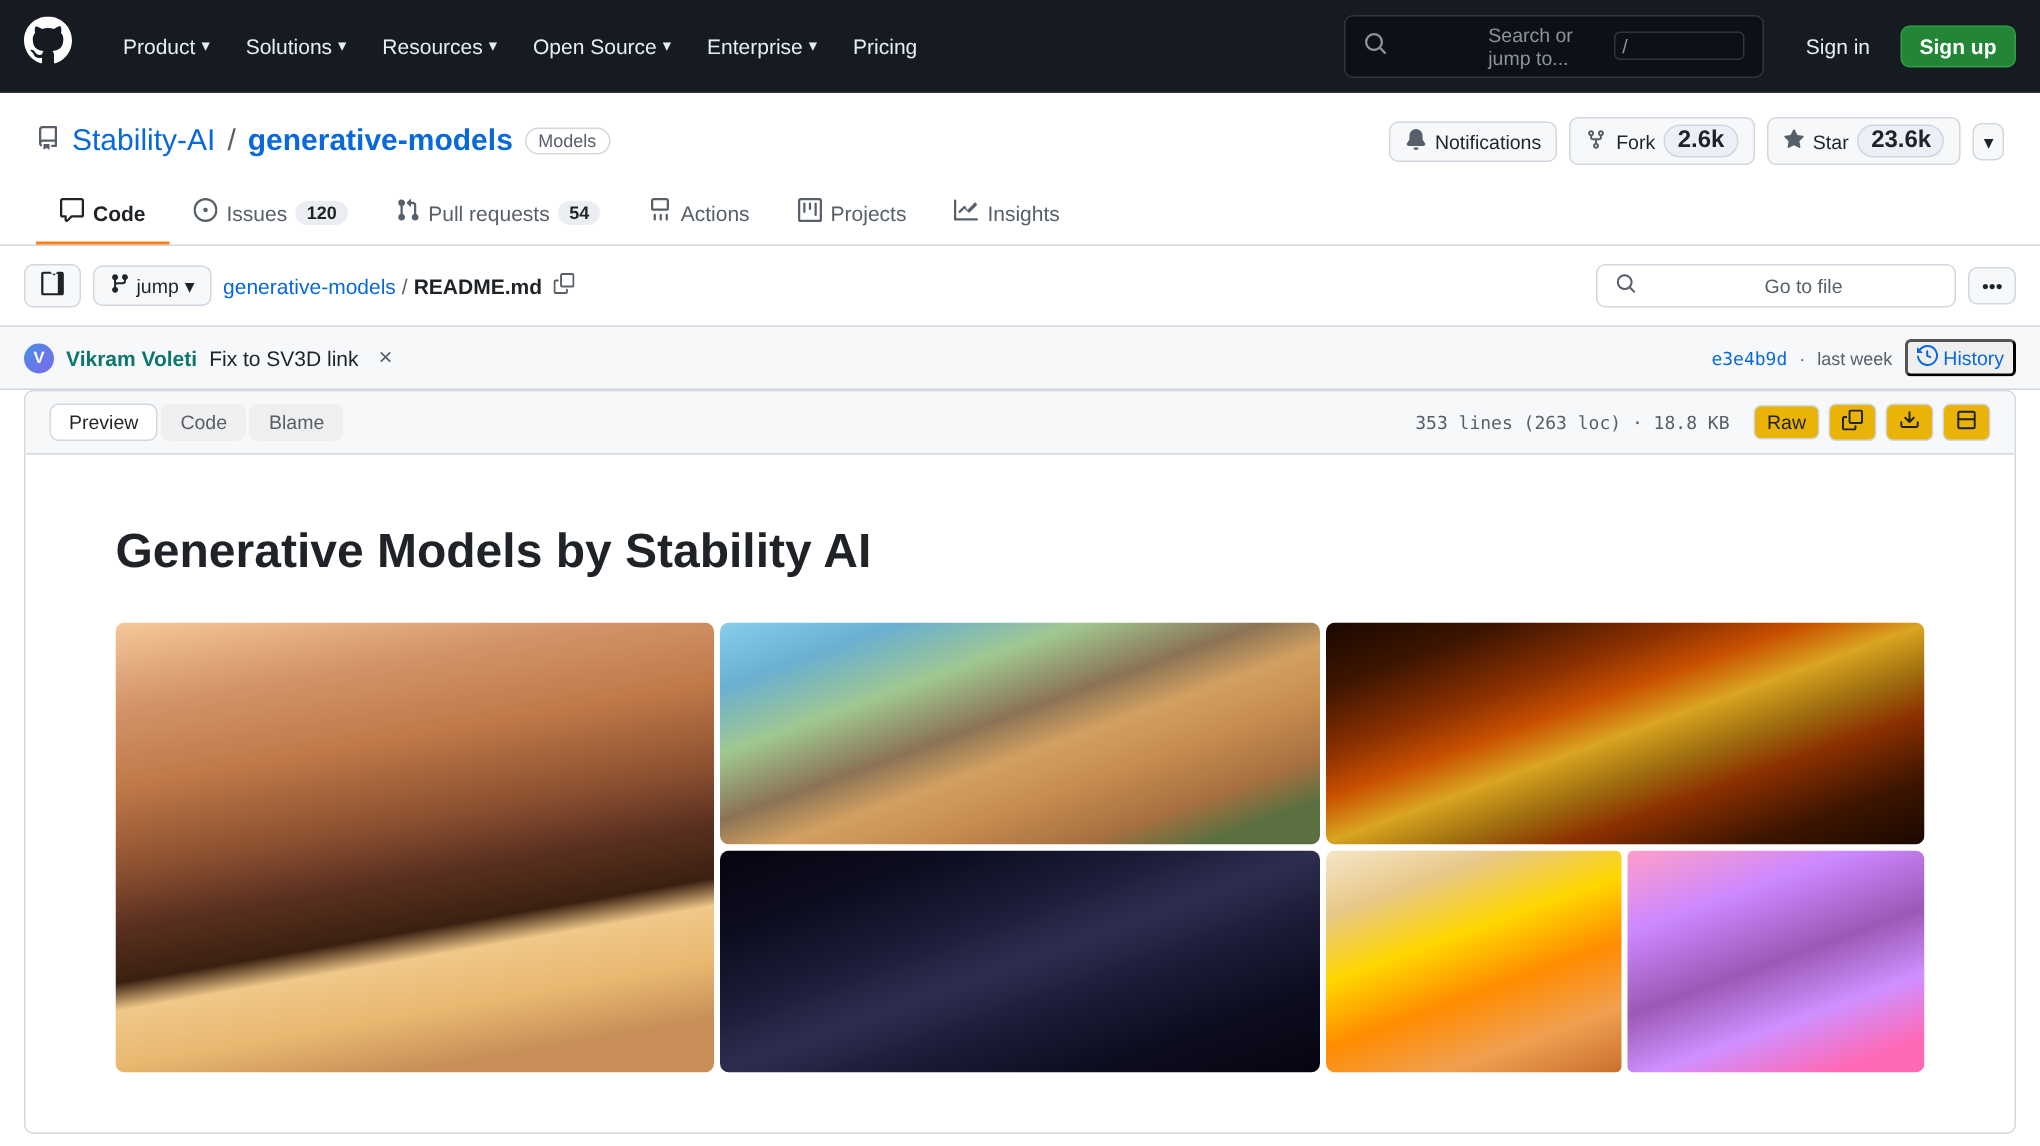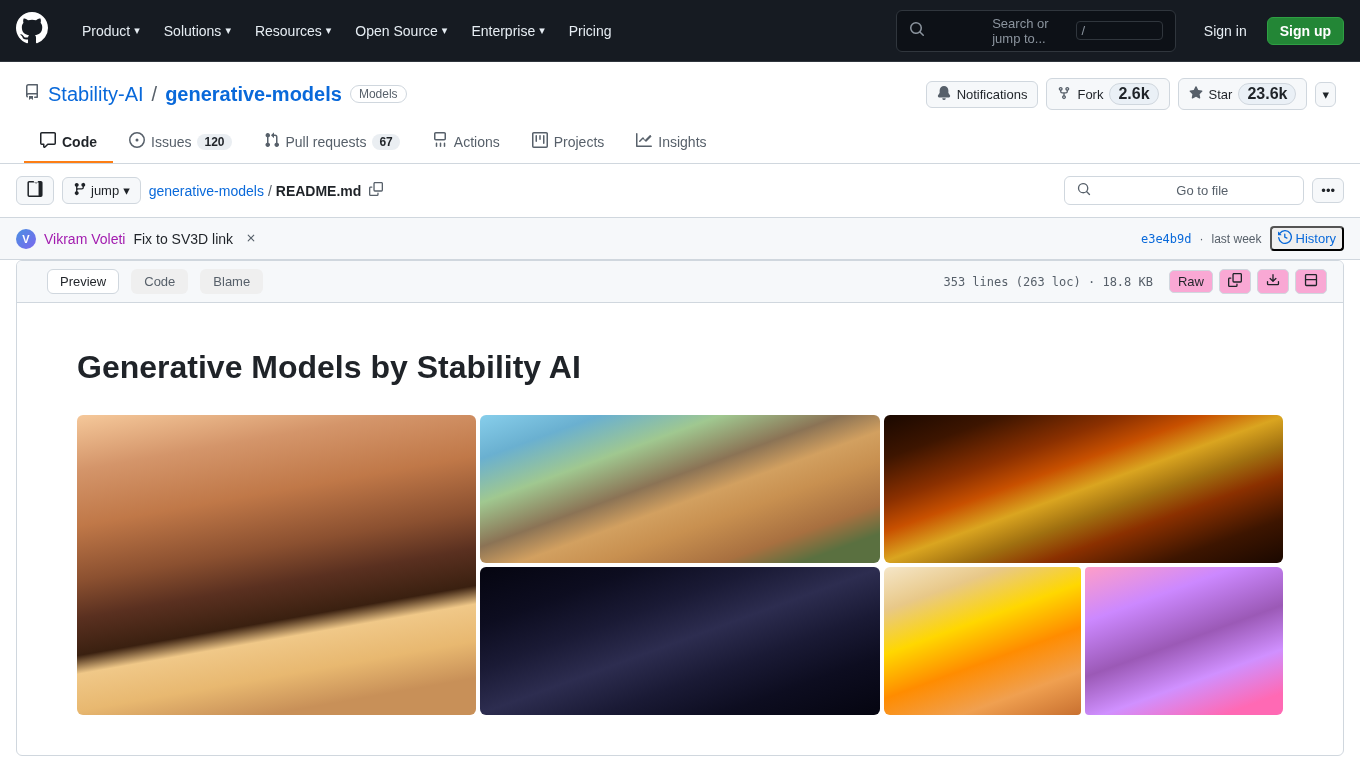--- a/index.html
+++ b/index.html
@@ -253,21 +253,21 @@
       border-radius: 50%;
       background: linear-gradient(135deg, #4a90e2, #7b68ee);
       display: flex;
       align-items: center;
       justify-content: center;
       font-size: 11px;
       color: white;
       font-weight: 600;
       flex-shrink: 0;
     }
-    .commit-author { font-weight: 400; color: #a21caf; font-size: 14px; }
+    .commit-author { font-weight: 700; color: #0f766e; font-size: 14px; }
     .commit-message { color: #1f2328; font-size: 14px; }
     .commit-x-btn {
       background: transparent;
       border: none;
       cursor: pointer;
       color: #57606a;
       font-size: 14px;
       padding: 2px 4px;
       border-radius: 4px;
     }
@@ -300,22 +300,21 @@
     .file-view-header {
       display: flex;
       align-items: center;
       justify-content: space-between;
       padding: 8px 16px;
       background: #f6f8fa;
       border-bottom: 1px solid #d0d7de;
     }
     .file-view-tabs {
       display: flex;
-      gap: 12px;
-      margin-left: 14px;
+      gap: 2px;
     }
     .fv-tab {
       padding: 4px 12px;
       border-radius: 6px;
       cursor: pointer;
       font-size: 13px;
       font-weight: 500;
       color: #57606a;
       border: 1px solid transparent;
     }
@@ -333,21 +332,21 @@
     }
     .file-actions {
       display: flex;
       align-items: center;
       gap: 6px;
     }
     .file-action-btn {
       padding: 3px 8px;
       border: 1px solid #d0d7de;
       border-radius: 5px;
-      background: #f9a8d4;
+      background: #eab308;
       cursor: pointer;
       font-size: 13px;
       color: #1f2328;
     }
 
     
     .readme-content {
       padding: 40px 60px;
       font-size: 16px;
       line-height: 1.5;
@@ -485,21 +484,21 @@
         <span>Issues</span>
         <span class="tab-count">120</span>
       </a>
       <a class="tab">
         <span>
           <svg width="16" height="16" viewBox="0 0 16 16" fill="currentColor">
             <path d="M1.5 3.25a2.25 2.25 0 1 1 3 2.122v5.256a2.251 2.251 0 1 1-1.5 0V5.372A2.25 2.25 0 0 1 1.5 3.25Zm5.677-.177L9.573.677A.25.25 0 0 1 10 .854V2.5h1A2.5 2.5 0 0 1 13.5 5v5.628a2.251 2.251 0 1 1-1.5 0V5a1 1 0 0 0-1-1h-1v1.646a.25.25 0 0 1-.427.177L7.177 3.427a.25.25 0 0 1 0-.354Z"></path>
           </svg>
         </span>
         <span>Pull requests</span>
-        <span class="tab-count">67</span>
+        <span class="tab-count">54</span>
       </a>
       <a class="tab">
         <span>
           <svg width="16" height="16" viewBox="0 0 16 16" fill="currentColor">
             <path d="M2 1.75C2 .784 2.784 0 3.75 0h8.5C13.216 0 14 .784 14 1.75v5a1.75 1.75 0 0 1-1.75 1.75h-8.5A1.75 1.75 0 0 1 2 6.75Zm1.75-.25a.25.25 0 0 0-.25.25v5c0 .138.112.25.25.25h8.5a.25.25 0 0 0 .25-.25v-5a.25.25 0 0 0-.25-.25Zm4.75 9a.75.75 0 0 1 .75.75v3a.75.75 0 0 1-1.5 0v-3A.75.75 0 0 1 8.5 10.5Zm-4 0a.75.75 0 0 1 .75.75v3a.75.75 0 0 1-1.5 0v-3a.75.75 0 0 1 .75-.75Zm8 0a.75.75 0 0 1 .75.75v3a.75.75 0 0 1-1.5 0v-3a.75.75 0 0 1 .75-.75Z"></path>
           </svg>
         </span>
         <span>Actions</span>
       </a>
       <a class="tab">

